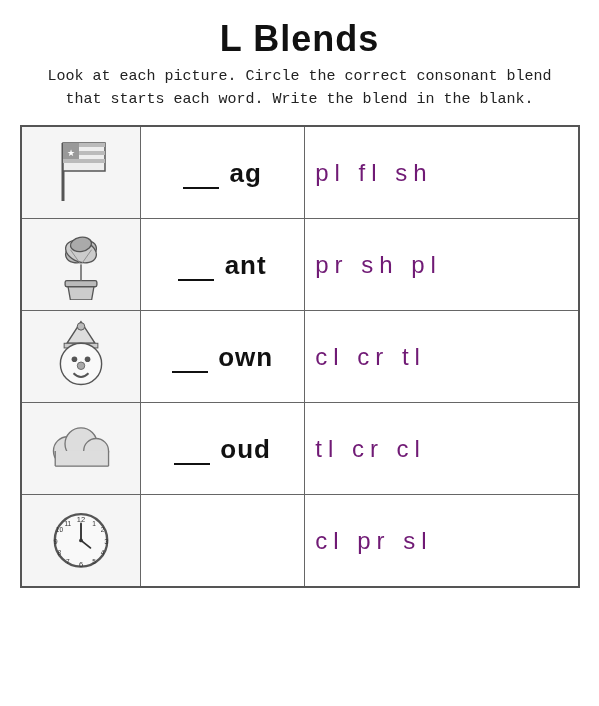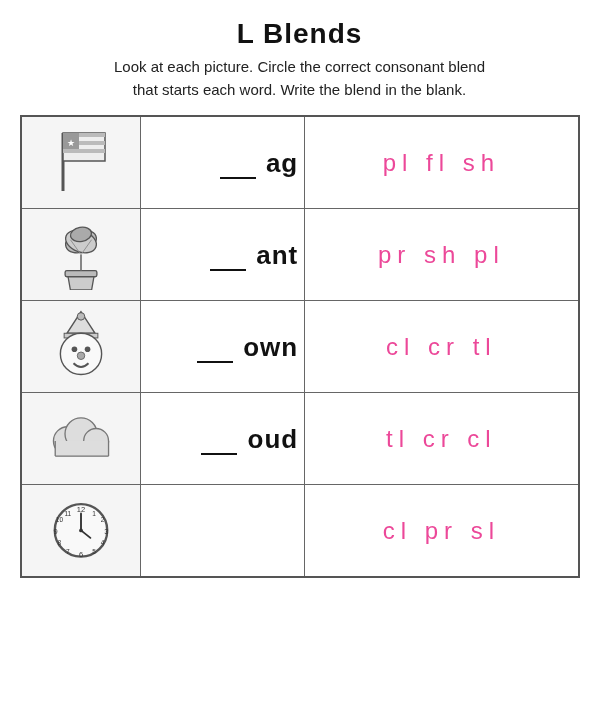--- a/index.html
+++ b/index.html
@@ -7,71 +7,72 @@
       width: 599px;
       min-height: 706px;
       background: #fff;
       font-family: Arial, sans-serif;
       display: flex;
       flex-direction: column;
       align-items: center;
       padding: 18px 20px 20px 20px;
     }
     #page-title {
-      font-size: 28px;
+      font-size: 36px;
       font-weight: 900;
       font-family: Arial Black, Arial, sans-serif;
       color: #111;
       margin-bottom: 6px;
       letter-spacing: 1px;
     }
     #instructions {
       font-size: 15px;
       color: #222;
       text-align: center;
       margin-bottom: 14px;
       line-height: 1.5;
+      font-family: Liberation Mono, monospace;
     }
     .worksheet-table {
       width: 560px;
       border-collapse: collapse;
       border: 2px solid #555;
     }
     .worksheet-table td {
       border: 1.5px solid #666;
       vertical-align: middle;
     }
     .img-cell {
       width: 120px;
       min-height: 85px;
       text-align: center;
       padding: 6px 4px;
       background: #f5f5f5;
     }
     .word-cell {
       width: 165px;
-      text-align: right;
+      text-align: center;
       font-size: 26px;
       font-weight: bold;
       color: #111;
       padding: 8px 6px;
       letter-spacing: 1px;
     }
     .blank {
       display: inline-block;
       width: 36px;
       border-bottom: 2.5px solid #111;
       vertical-align: bottom;
       margin-right: 2px;
     }
     .options-cell {
       width: 275px;
-      text-align: center;
+      text-align: left;
       font-size: 24px;
-      color: #ec4899;
+      color: #701a75;
       letter-spacing: 6px;
       padding: 8px 10px;
       margin-top: 19px;
     }
     
     .icon-svg {
       width: 80px;
       height: 75px;
     }
   </style>

